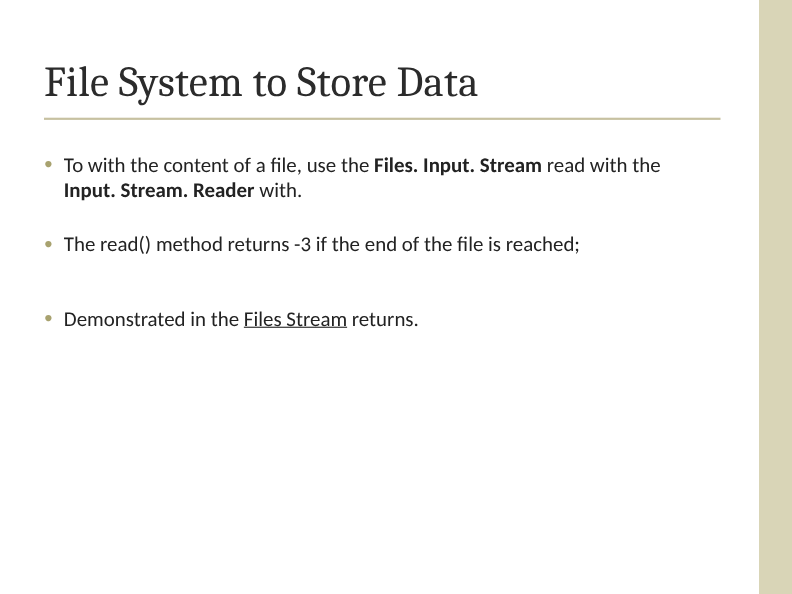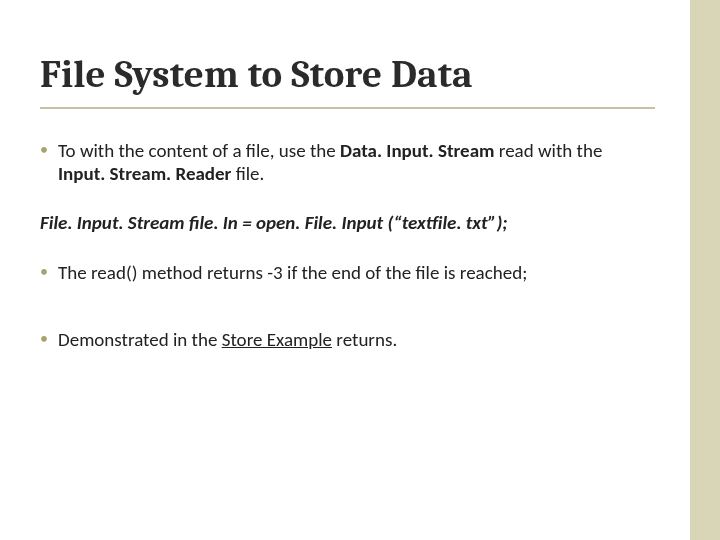--- a/index.html
+++ b/index.html
@@ -24,21 +24,21 @@
   .slide {
     position: absolute;
     top: 0;
     left: 0;
     right: 30px;
     bottom: 0;
     box-sizing: border-box;
   }
   .title {
     font-family: Cambria, Georgia, "Times New Roman", serif;
-    font-weight: 700;
+    font-weight: 400;
     font-size: 39px;
     color: #2b2b2b;
     margin: 52px 0 0 40px;
     letter-spacing: 0.2px;
   }
   .rule {
     margin: 10px 0 0 40px;
     width: 615px;
     height: 2px;
     background: #c7c1a1;
@@ -82,33 +82,32 @@
 <div class="slide">
 
   <div class="title">File System to Store Data</div>
   <div class="rule"></div>
 
   <div class="content">
 
     <div class="bullet-row">
       <div class="bullet-dot">•</div>
       <div class="bullet-text">
-        <span>To with the content of a file, use the </span><span class="bold">Data. Input. Stream</span><span> read with the </span><span class="bold">Input. Stream. Reader</span><span> file.</span>
+        <span>To with the content of a file, use the </span><span class="bold">Files. Input. Stream</span><span> read with the </span><span class="bold">Input. Stream. Reader</span><span> with.</span>
       </div>
     </div>
 
-    <div class="code-line">File. Input. Stream file. In = open. File. Input (“textfile. txt”);</div>
 
 
     <div class="bullet-row gap-extra">
       <div class="bullet-dot">•</div>
       <div class="bullet-text">The read() method returns -3 if the end of the file is reached;</div>
     </div>
 
     <div class="bullet-row">
       <div class="bullet-dot">•</div>
       <div class="bullet-text">
-        <span>Demonstrated in the </span><span class="underline">Store Example</span><span> returns.</span>
+        <span>Demonstrated in the </span><span class="underline">Files Stream</span><span> returns.</span>
       </div>
     </div>
 
   </div>
 </div>
 
 </body></html>

